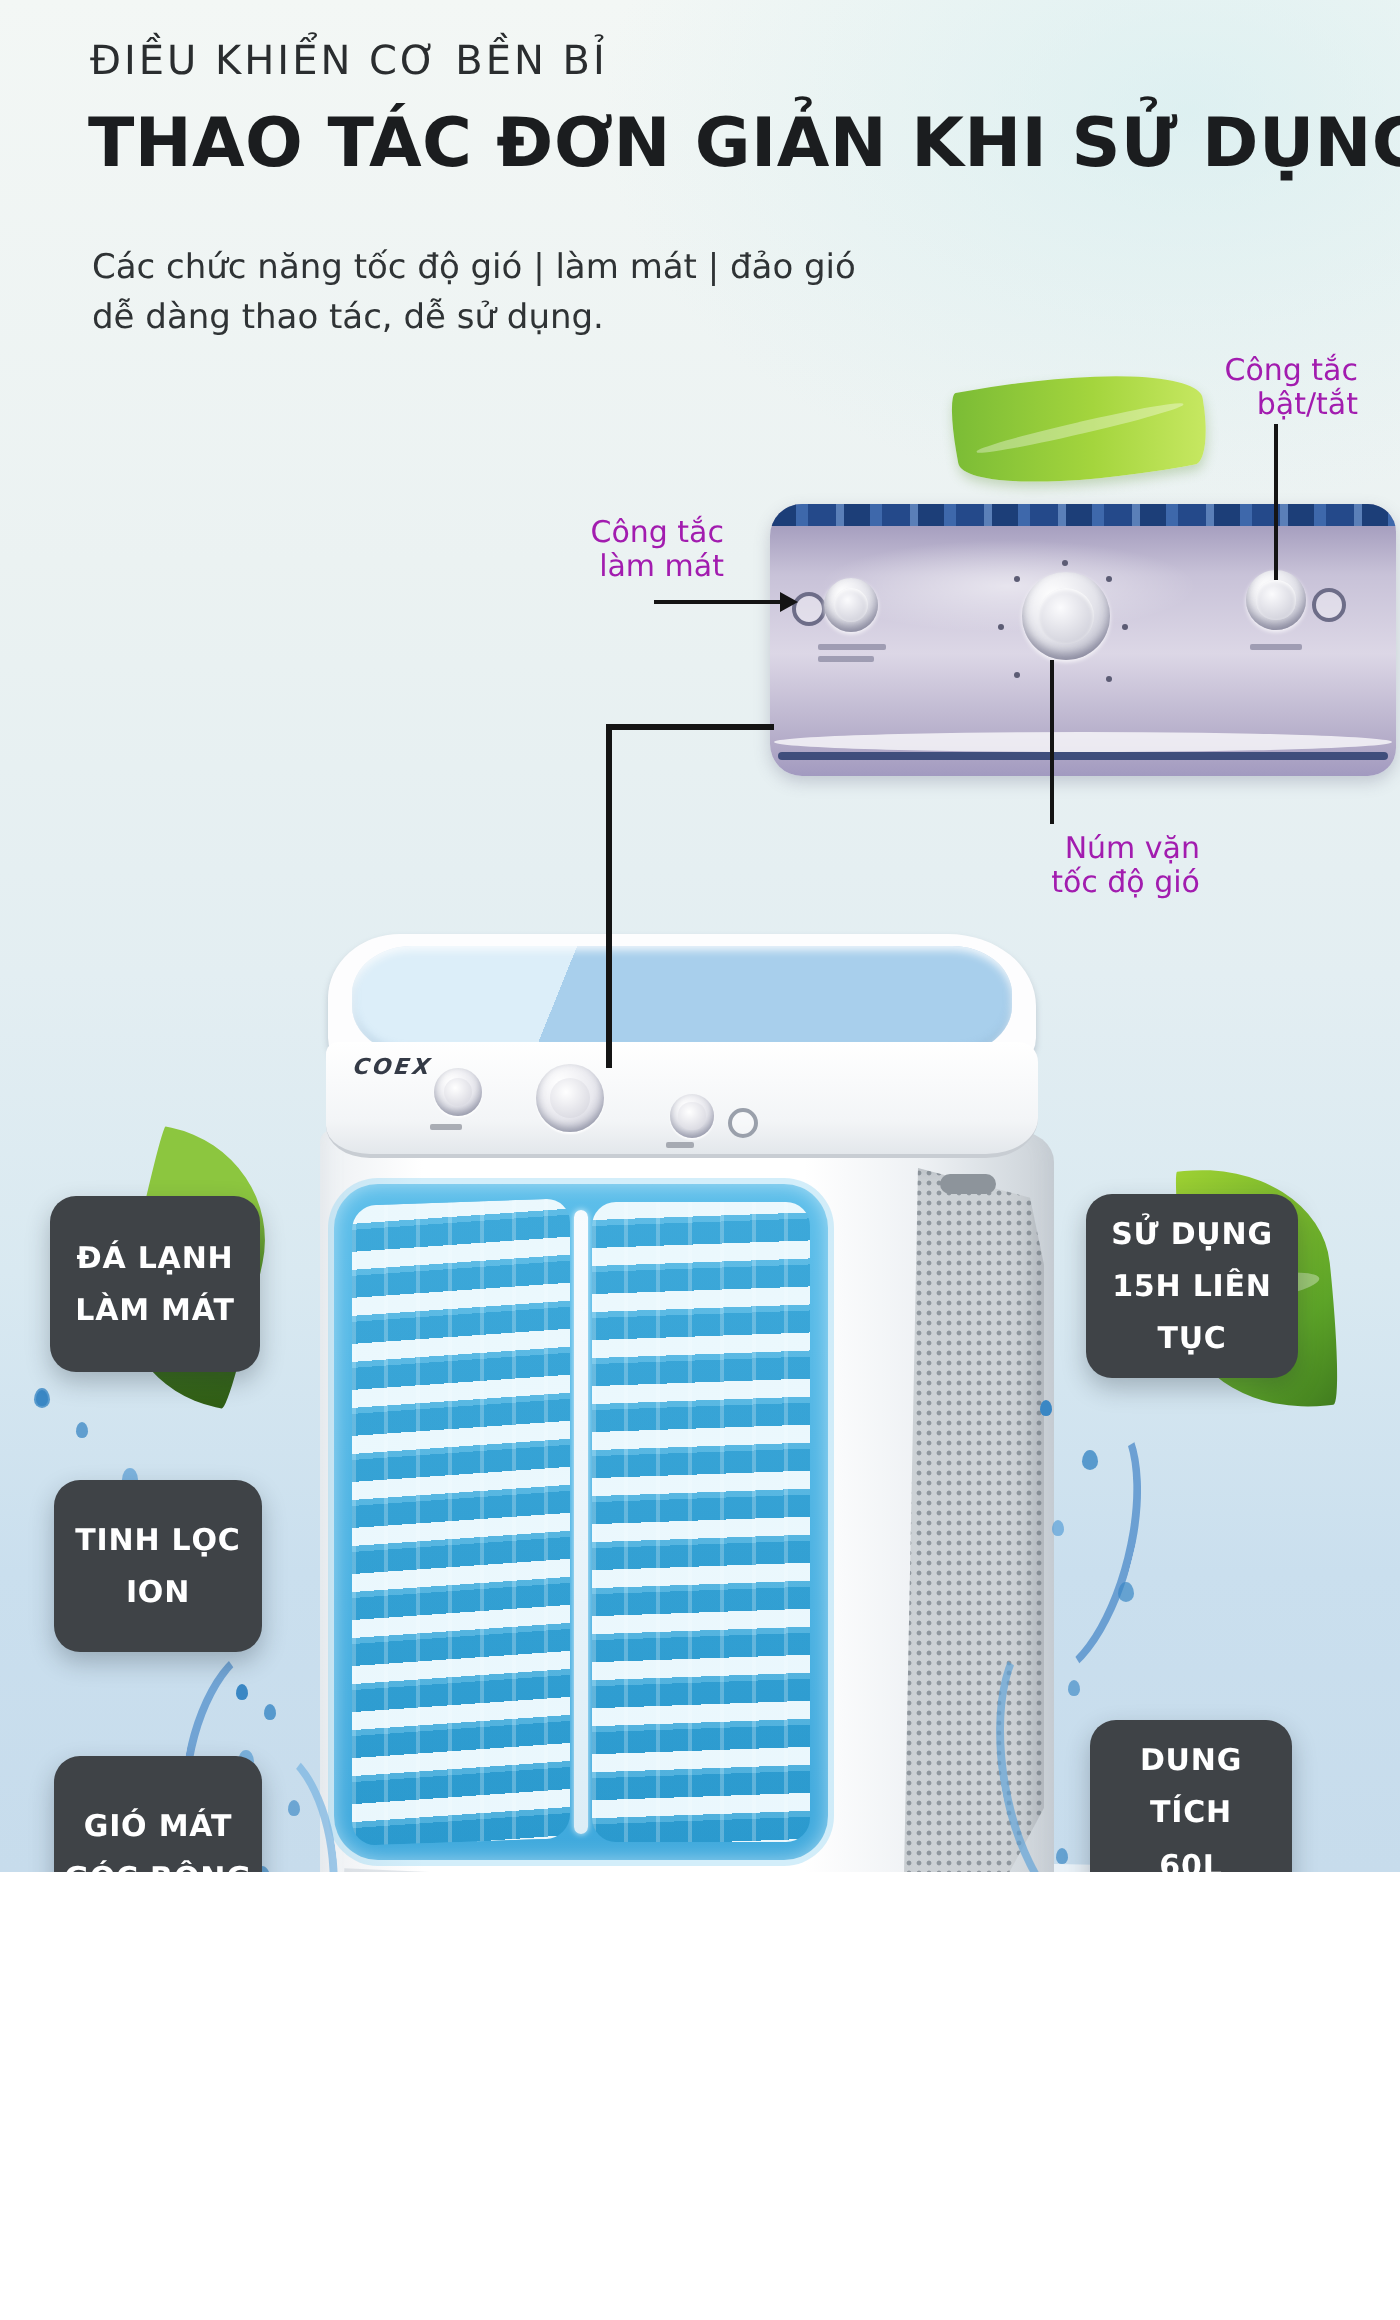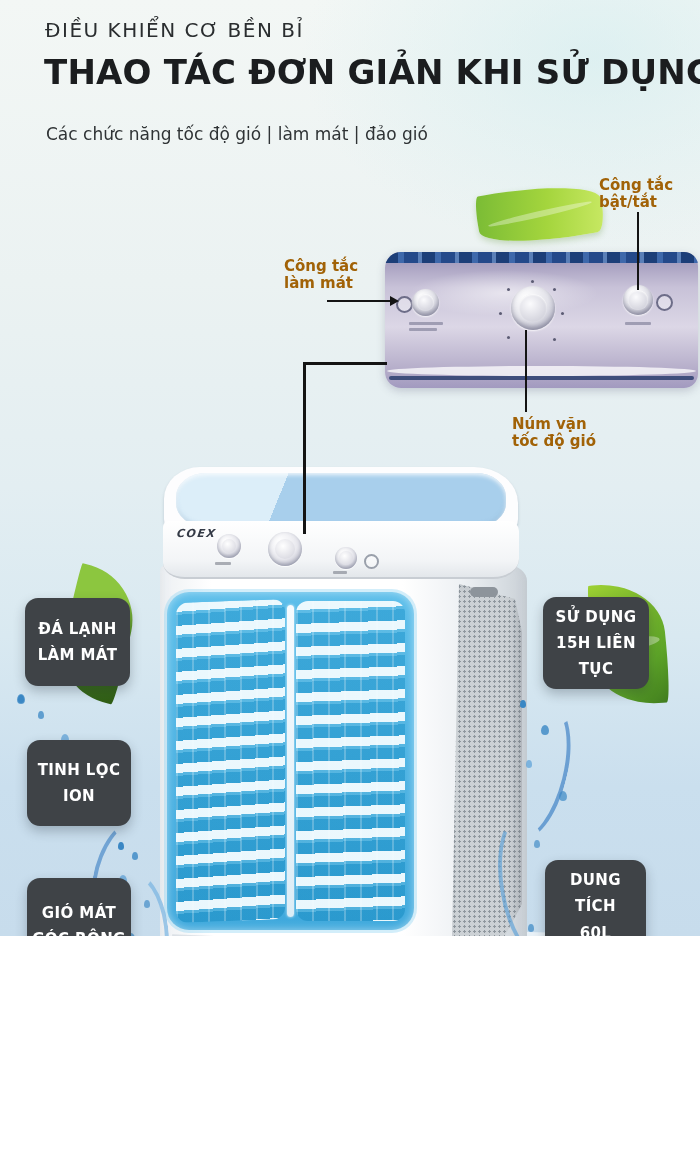--- a/index.html
+++ b/index.html
@@ -32,21 +32,21 @@
   .pknob{position:absolute;border-radius:50%;
          background:radial-gradient(circle at 35% 28%,#ffffff,#e3e3ea 50%,#a9a9bc 100%);
          box-shadow:inset 0 -3px 5px rgba(70,70,100,.45),0 1px 2px rgba(255,255,255,.8);}
   .pknob::after{content:"";position:absolute;left:18%;top:18%;width:64%;height:64%;border-radius:50%;
          background:radial-gradient(circle at 40% 35%,#fbfbfd,#c6c6d2);box-shadow:inset 0 1px 2px #fff;}
   .ticks{position:absolute;width:3px;height:3px;border-radius:50%;background:#5c5c74;
          box-shadow:24px -8px 0 #5c5c74,46px 0 0 #5c5c74,-8px 24px 0 #5c5c74,54px 24px 0 #5c5c74,0 48px 0 #5c5c74,46px 50px 0 #5c5c74;}
   .mini-ring{position:absolute;border:2px solid #6d6d88;border-radius:50%;background:rgba(255,255,255,.35);}
   .mini-label{position:absolute;background:#6f6f8a;opacity:.55;border-radius:1px;}
   
-  .callout{position:absolute;z-index:12;font-size:15px;font-weight:bold;color:#a16207;text-align:left;line-height:1.1;}
+  .callout{position:absolute;z-index:12;font-size:15px;font-weight:normal;color:#a21caf;text-align:right;line-height:1.1;}
   .cline{position:absolute;background:#141414;z-index:12;}
   .arrowhead{position:absolute;width:0;height:0;border-top:5px solid transparent;border-bottom:5px solid transparent;border-left:9px solid #141414;z-index:12;}
   
   .product{position:absolute;left:0;top:0;z-index:5;}
   .lid-outer{position:absolute;left:164px;top:467px;width:354px;height:70px;background:#fdfdfe;
          border-radius:36px 44px 22px 22px/32px 36px 18px 18px;box-shadow:0 2px 3px rgba(140,150,165,.45);}
   .lid-top{position:absolute;left:176px;top:473px;width:330px;height:54px;border-radius:30px/24px;
          background:linear-gradient(112deg,#dceef9 0 32%,#a8cfec 32% 100%);
          box-shadow:inset 0 2px 4px rgba(255,255,255,.85),inset 0 -2px 4px rgba(120,160,195,.35);}
   .fascia{position:absolute;left:163px;top:521px;width:356px;height:56px;
@@ -112,20 +112,21 @@
   <div class="bg"></div>
   <div class="wave w1"></div>
   <div class="wave w2"></div>
   <div class="wave w3"></div>
   <div class="wave w4"></div>
 
   <div class="kicker">ĐIỀU KHIỂN CƠ BỀN BỈ</div>
   <div class="title">THAO TÁC ĐƠN GIẢN KHI SỬ DỤNG</div>
   <div class="desc">
     <div>Các chức năng tốc độ gió | làm mát | đảo gió</div>
+    <div>dễ dàng thao tác, dễ sử dụng.</div>
   </div>
 
   <div class="product">
     <div class="unit-shadow"></div>
     <div class="wheel-bracket" style="left:198px;top:1062px;width:22px;height:14px;"></div>
     <div class="wheel" style="left:193px;top:1068px;width:30px;height:32px;"></div>
     <div class="wheel" style="left:466px;top:1078px;width:24px;height:26px;"></div>
     <div class="wheel-bracket" style="left:404px;top:1104px;width:24px;height:16px;"></div>
     <div class="wheel" style="left:393px;top:1112px;width:44px;height:46px;"></div>
 

